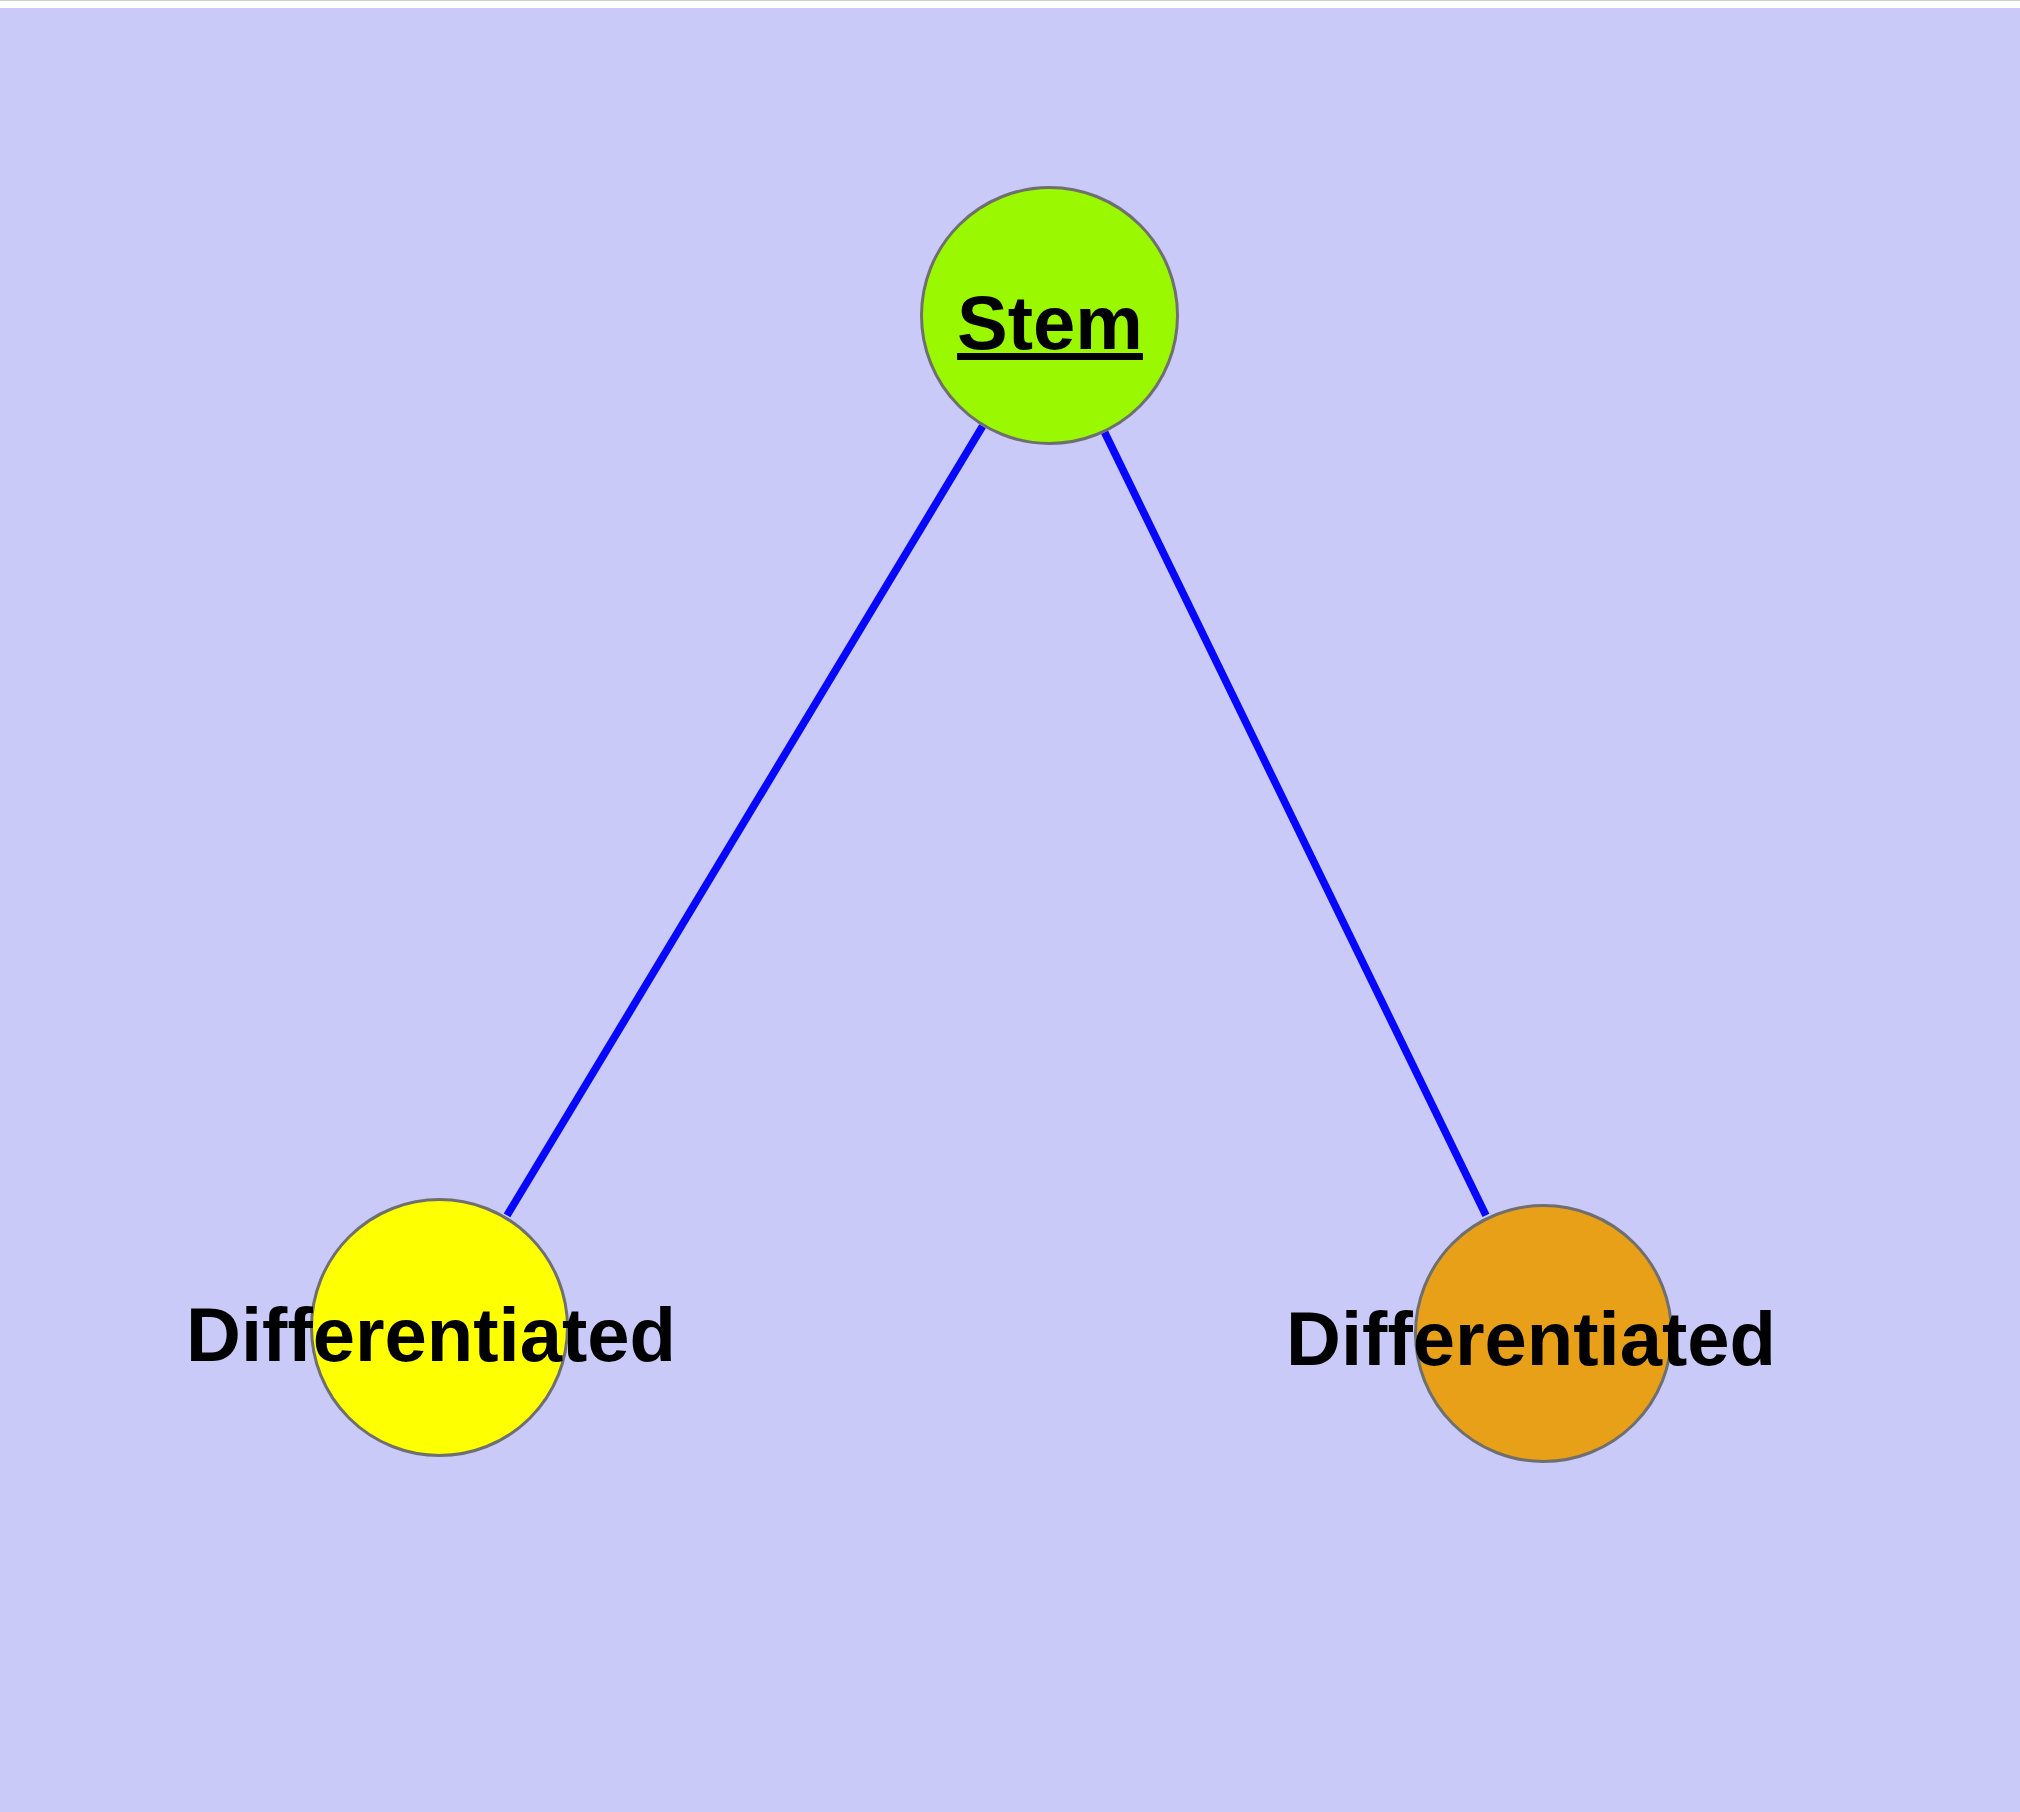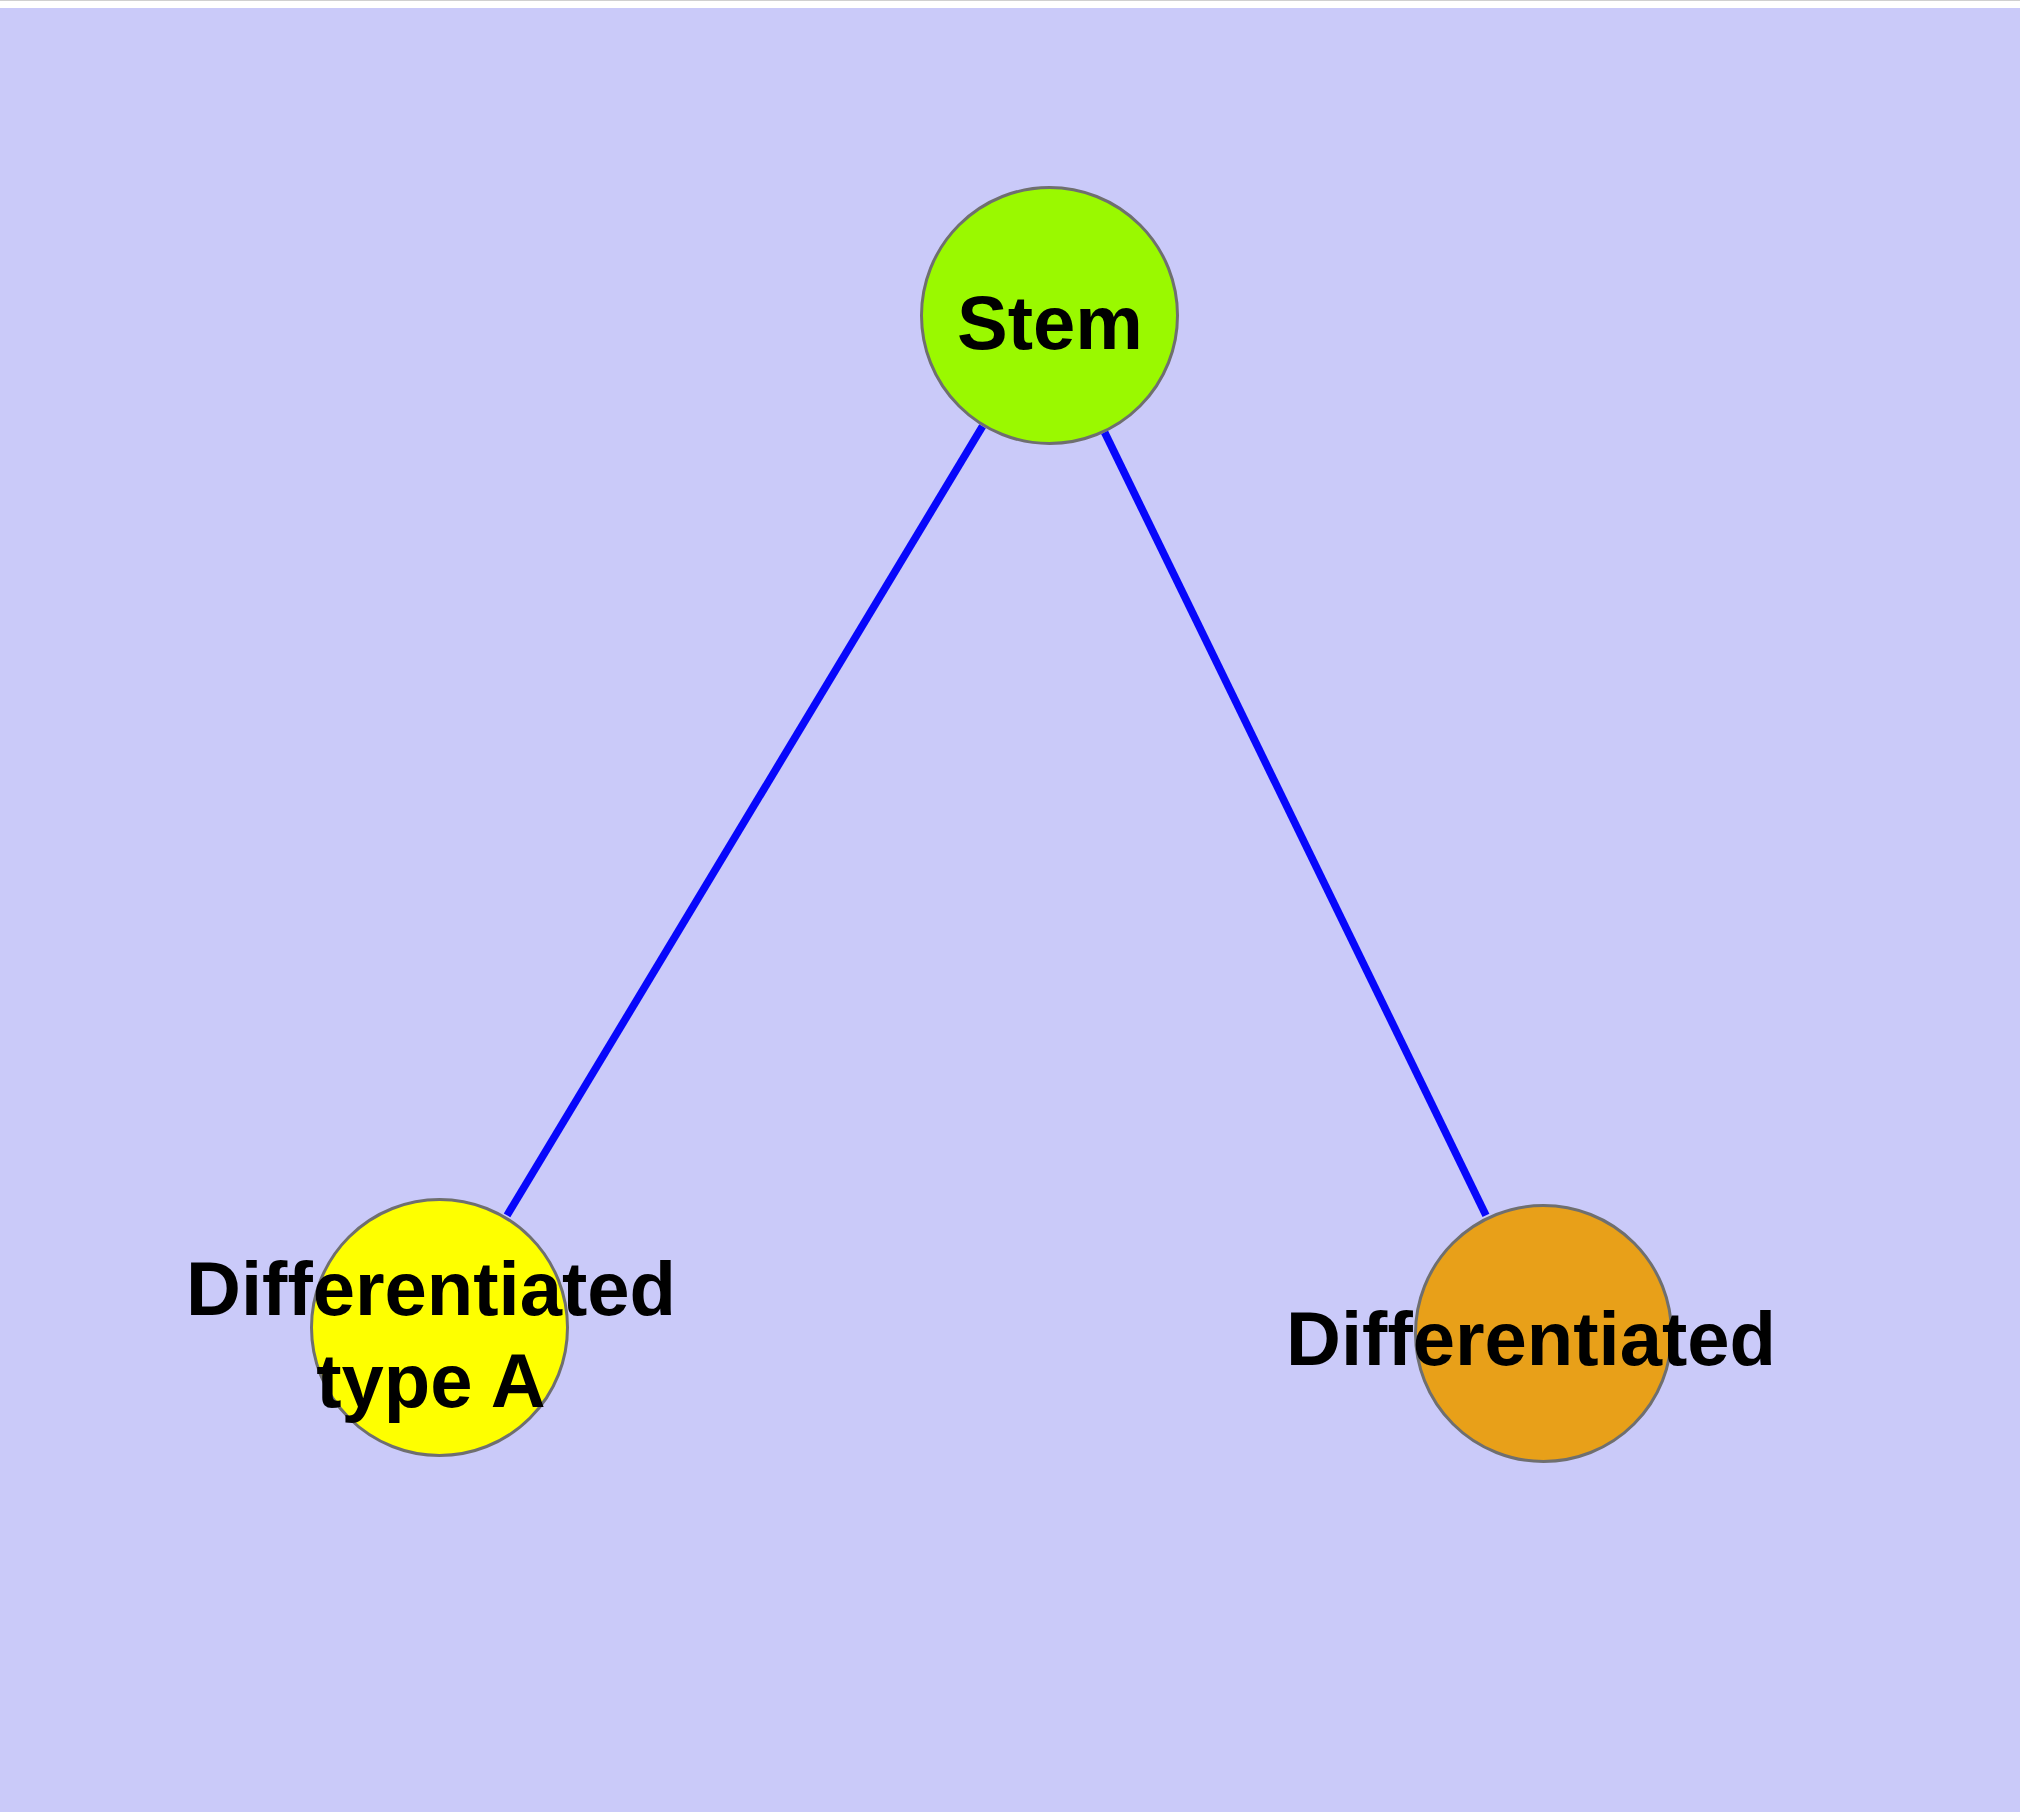--- a/index.html
+++ b/index.html
@@ -69,27 +69,26 @@
 
   <svg class="edge-layer" width="2021" height="1812" viewBox="0 0 2384 2138">
     <line class="edge" x1="1159" y1="503" x2="598" y2="1434" style="stroke: rgb(7, 7, 251);"></line>
     <line class="edge" x1="1303" y1="510" x2="1753" y2="1434" style="stroke: rgb(7, 7, 251);"></line>
   </svg>
 
   <div class="node node-stem" style="background: rgb(154, 249, 0); border-color: rgb(111, 111, 111);"></div>
   <div class="node node-type-a" style="background: rgb(254, 255, 0); border-color: rgb(111, 111, 111);"></div>
   <div class="node node-type-b" style="background: rgb(232, 160, 25); border-color: rgb(111, 111, 111);"></div>
 
-  <div class="node-label label-stem" style="color: rgb(0, 0, 0);">
+  <div class="node-label label-stem" style="color: rgb(0, 0, 0); text-decoration: underline;">
     <div>Stem</div>
   </div>
 
   <div class="node-label label-type-a" style="color: rgb(0, 0, 0);">
     <div>Differentiated</div>
-    <div>type A</div>
   </div>
 
   <div class="node-label label-type-b" style="color: rgb(0, 0, 0);">
     <div>Differentiated</div>
   </div>
 
 </div>
 
 
 </body></html>

